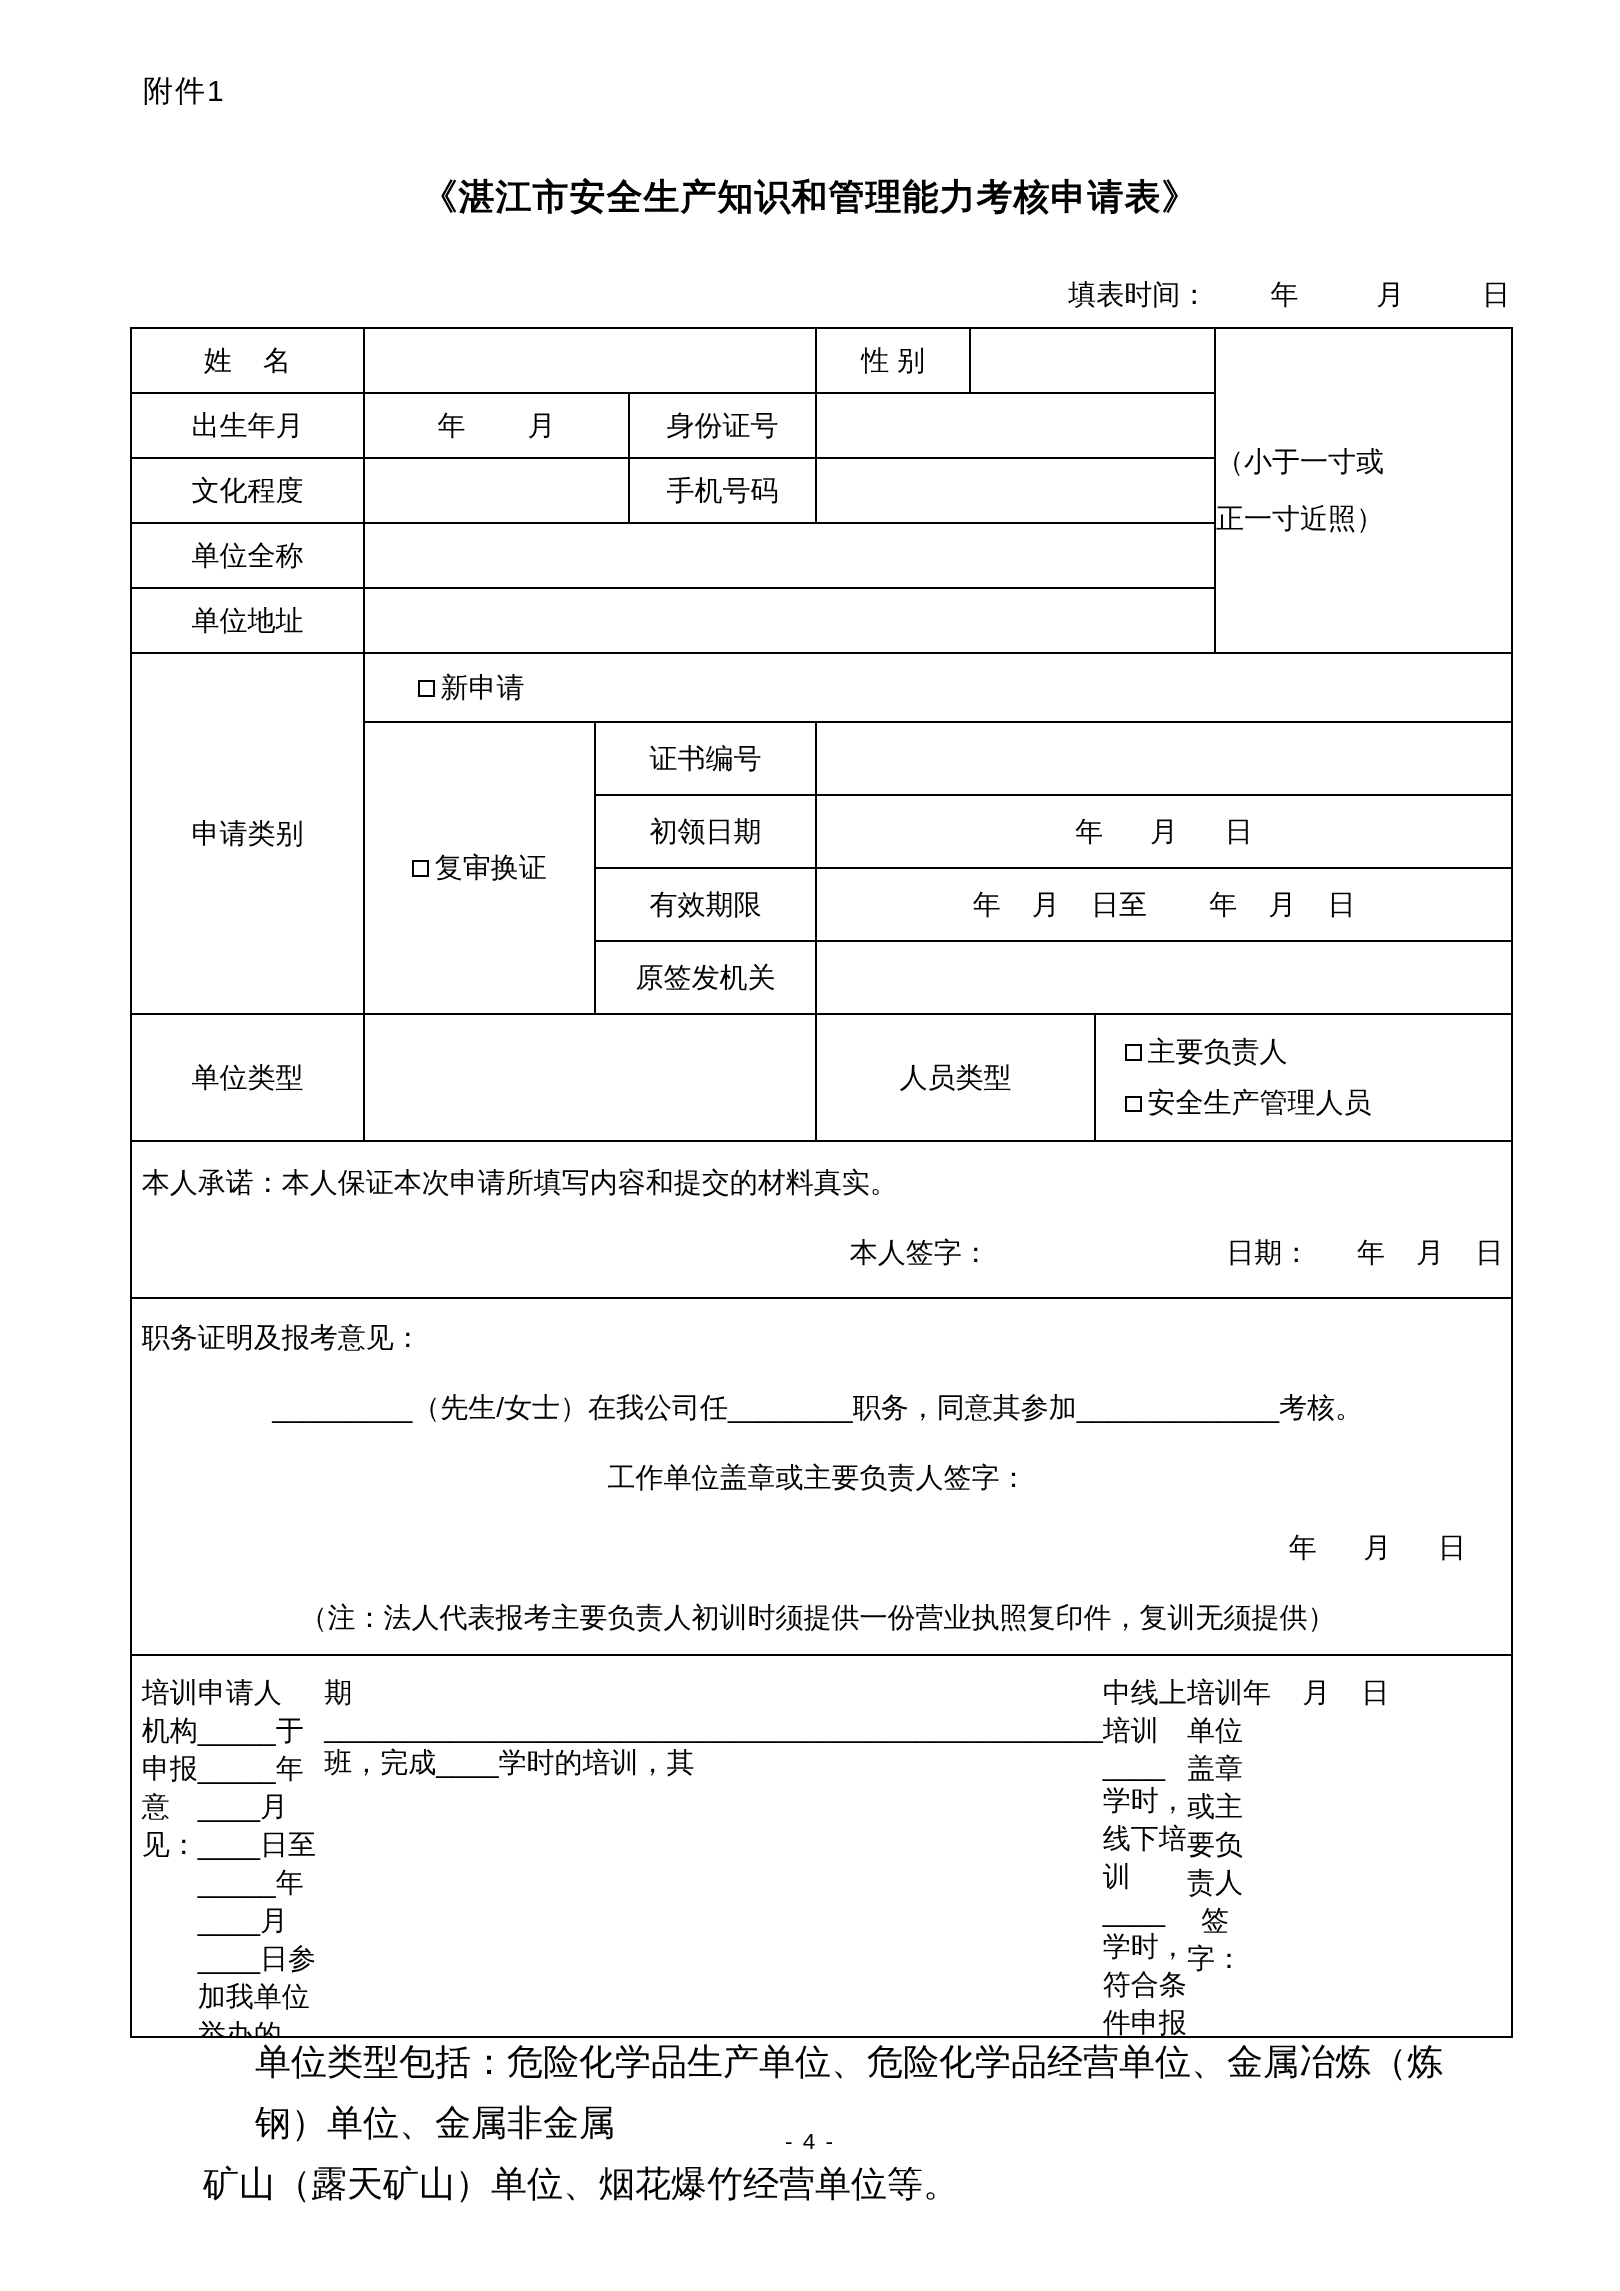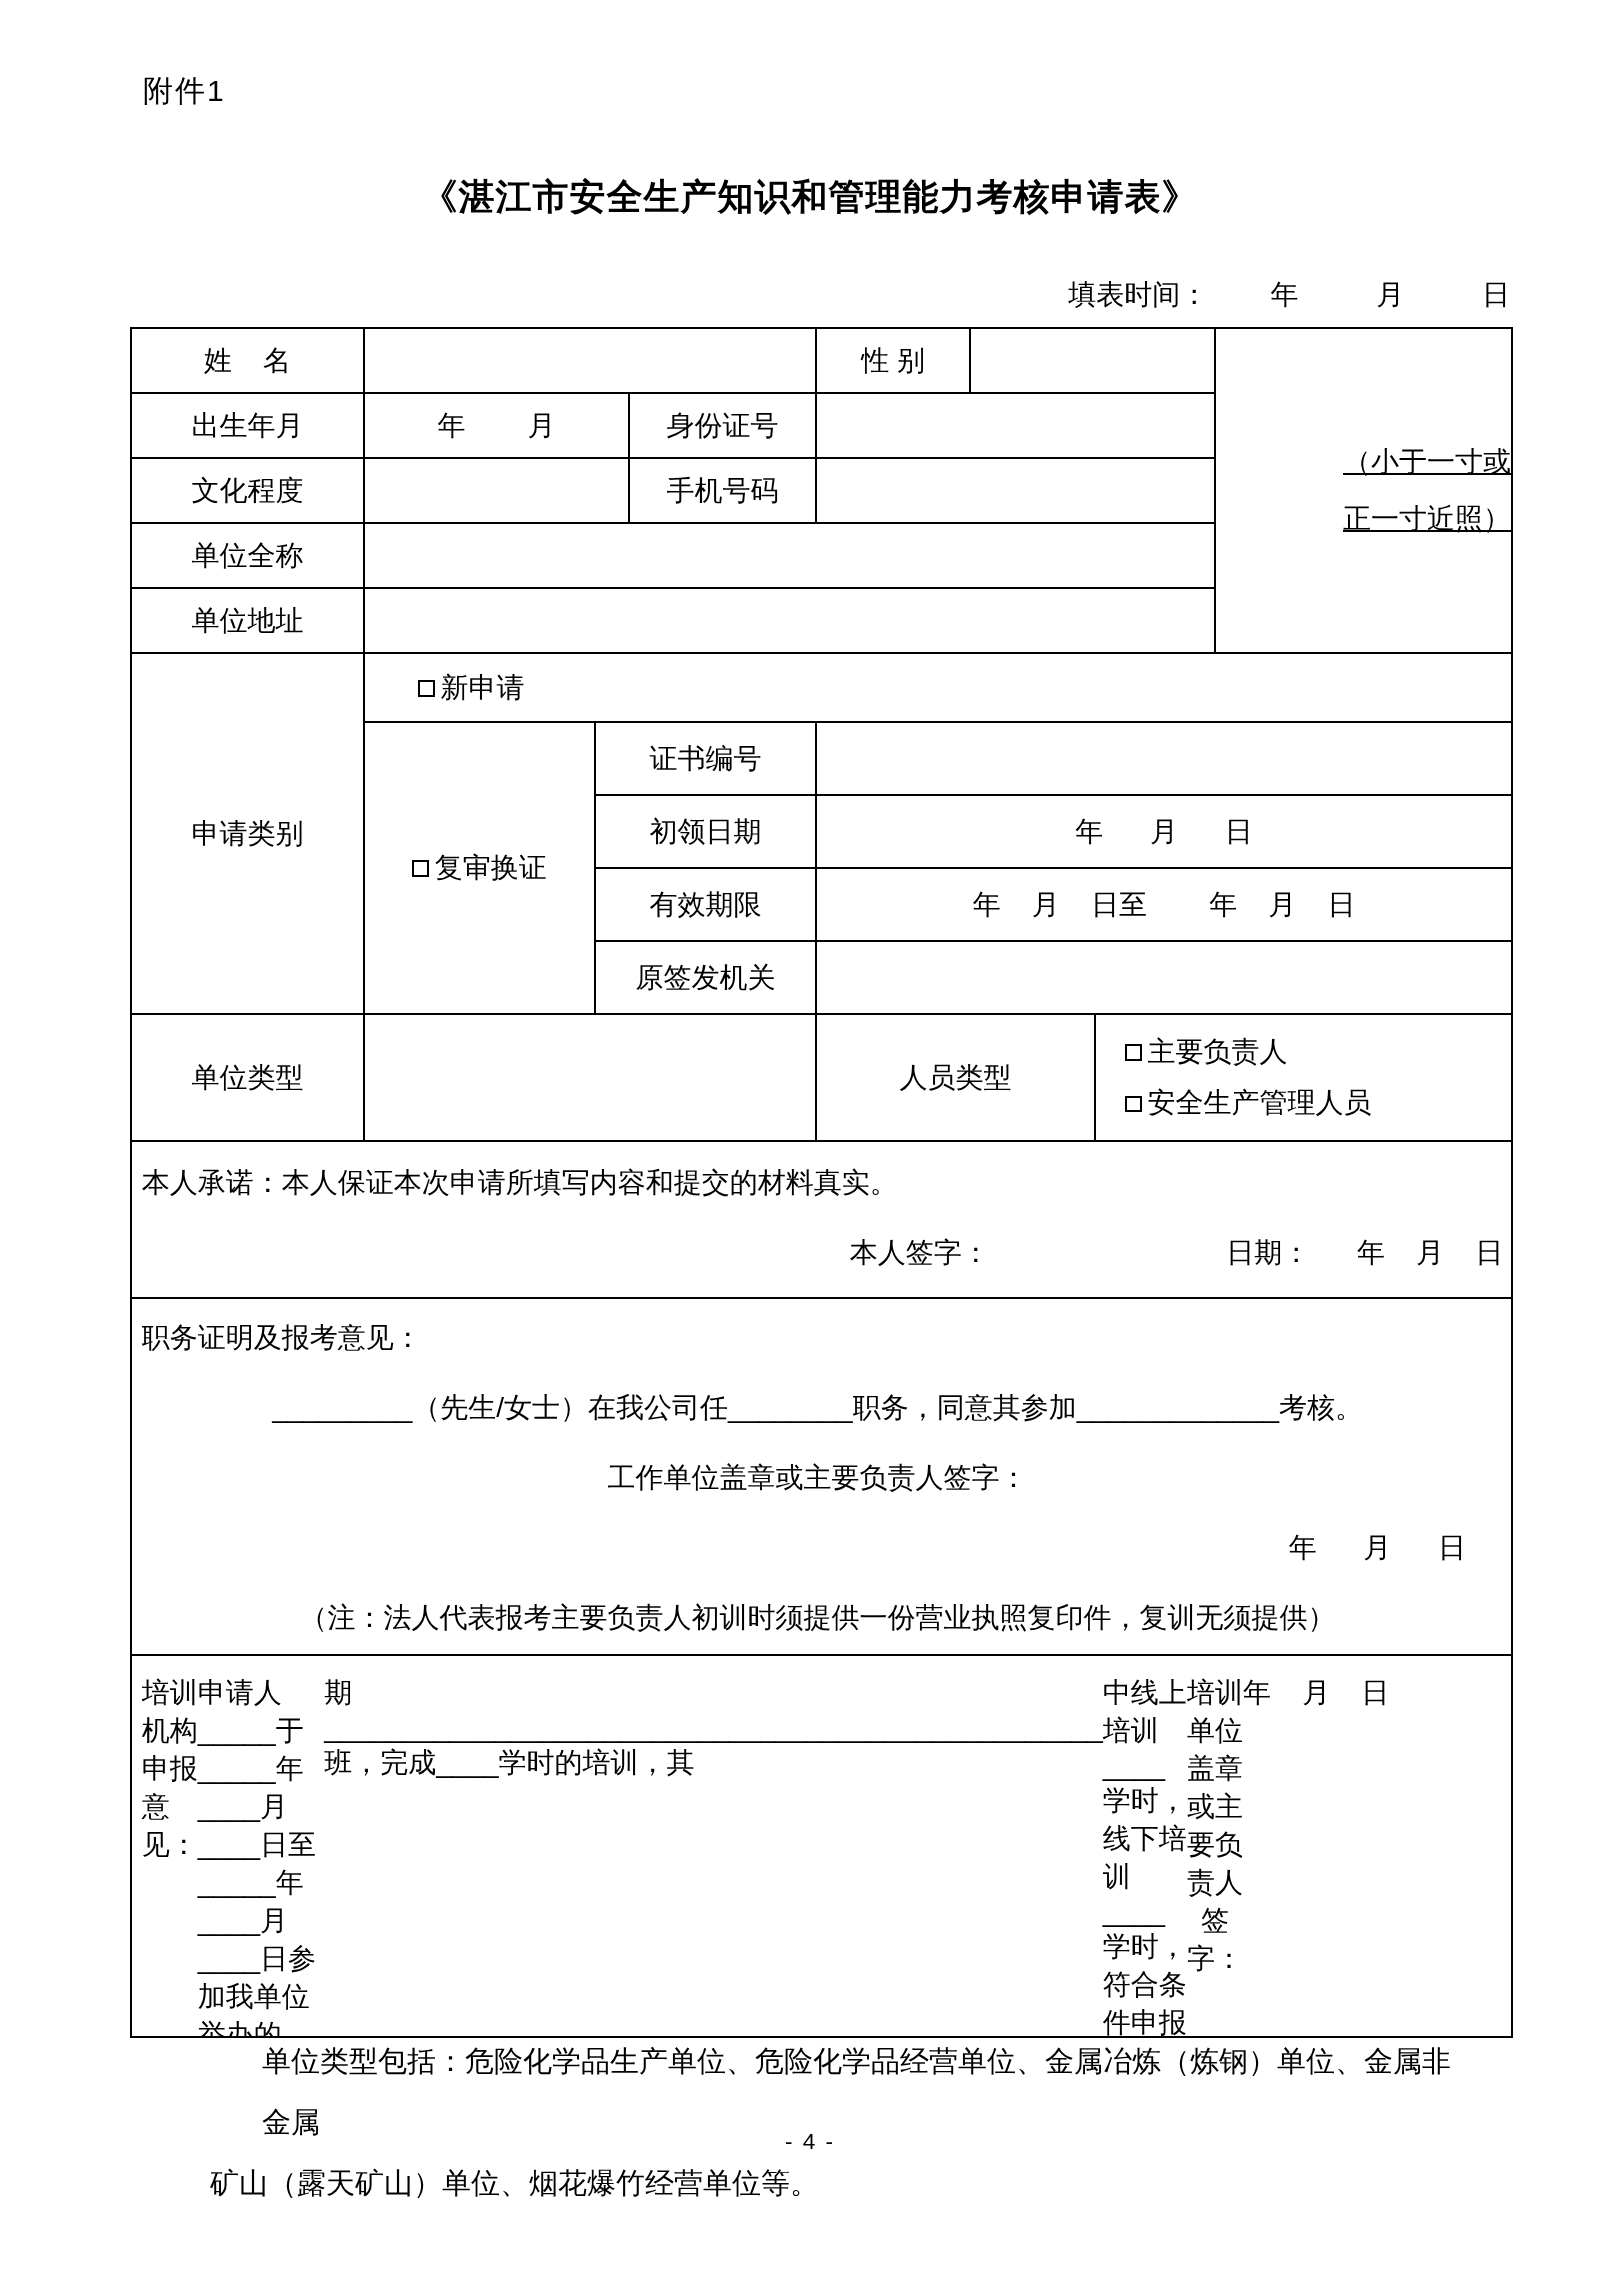--- a/index.html
+++ b/index.html
@@ -19,39 +19,39 @@
   table.form{
     position:absolute;top:327px;left:130px;width:1382px;
     border-collapse:collapse;table-layout:fixed;border:2.9px solid #000;
   }
   table.form td{border:2px solid #000;font-size:28px;padding:0;vertical-align:middle;overflow:hidden;}
   .h64 td{height:63px;}
   .h68 td{height:67px;}
   .h72 td{height:71px;}
   .lab{text-align:center;}
   .valc{text-align:center;}
-  .photo{text-align:right;font-size:27.4px;text-decoration:underline;}
+  .photo{text-align:left;font-size:27.4px;}
   .photo .pline{margin:19.6px 0;}
   .cb{display:inline-block;width:12.7px;height:12.7px;border:2px solid #000;margin-right:5.9px;vertical-align:0px;}
   .padL{padding-left:53px !important;text-align:left;}
   .ptype{vertical-align:middle;padding-left:29px !important;}
   .ptype .opt{margin:13.7px 0;}
   
   td.sec{vertical-align:top;text-align:left;}
   .wrapD{height:108px;margin:21.6px 7.8px 25.5px 9.8px;display:flex;flex-direction:column;justify-content:space-between;}
   .signrow{display:flex;align-items:center;}
   .signrow .sp{width:52%;flex:none;}
   .signrow .grow{flex:1;}
   .wrapE{height:318px;margin:19.6px 17.6px 17.6px 9.8px;display:flex;flex-direction:column;justify-content:space-between;}
   .wrapE .center{text-align:center;}
   .wrapE .dateE{text-align:right;padding-right:27.4px;}
   .wrapF{height:345px;margin:17.6px 15.7px 17.6px 9.8px;display:flex;justify-content:flex-end;}
   .wrapF .center{text-align:center;}
   .wrapF .dateF{text-align:right;padding-right:106px;}
-  .footnote{position:absolute;left:210px;top:2031px;width:1264px;font-size:29px;line-height:61px;}
+  .footnote{position:absolute;left:203px;top:2031px;width:1264px;font-size:36px;line-height:61px;}
   .footnote .fl1{padding-left:52px;}
   .pagenum{position:absolute;top:2129px;left:0;width:1620px;text-align:center;font-size:22.5px;letter-spacing:2px;}
 </style>
 </head>
 <body>
 
 <div class="attach">附件1</div>
 
 <h1 class="title">《湛江市安全生产知识和管理能力考核申请表》</h1>
 

